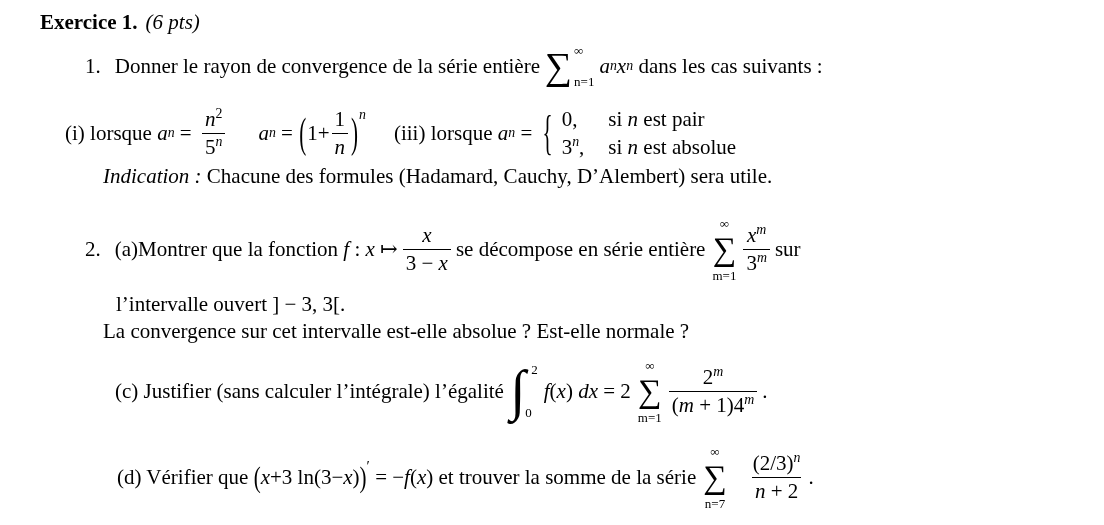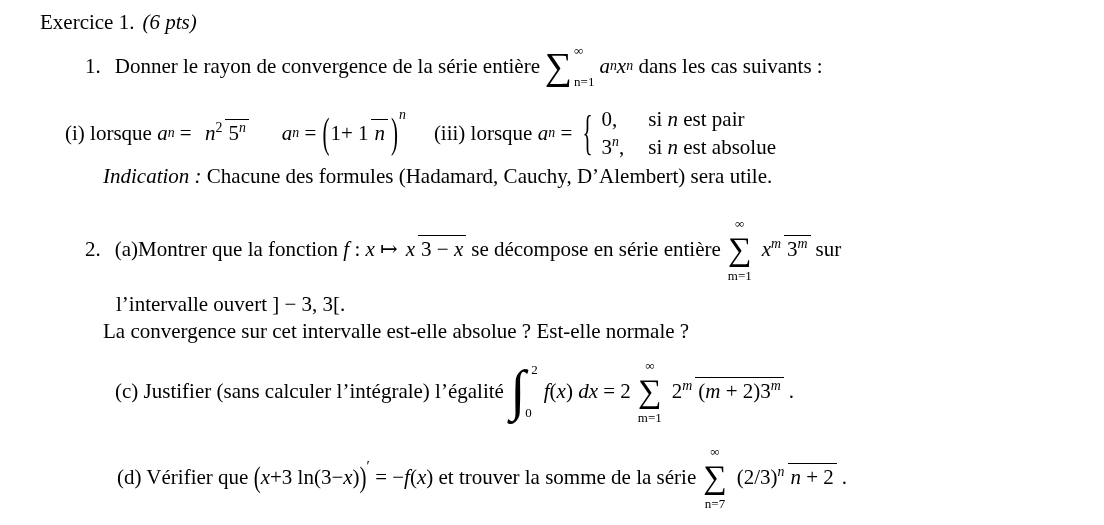--- a/index.html
+++ b/index.html
@@ -4,30 +4,30 @@
 <style>
   * { margin:0; padding:0; box-sizing:border-box; }
   html,body { width:1104px; height:525px; background:#ffffff; overflow:hidden; }
   body {
     font-family:"Liberation Serif","DejaVu Serif",serif;
     font-size:21px; color:#000;
     position:relative;
   }
   .abs { position:absolute; }
   .line { display:flex; align-items:center; white-space:pre; }
-  .b { font-weight:normal; }
+  .b { font-weight:bold; }
   .it { font-style:italic; }
   .mi { font-style:italic; }
   .rm { font-style:normal; }
   .marker { margin-right:14px; }
   sup { font-size:66%; vertical-align:super; line-height:0; font-style:italic; }
   sub { font-size:66%; vertical-align:sub; line-height:0; font-style:italic; }
   sup.rm, sub.rm { font-style:normal; }
 
-  .frac { display:inline-flex; flex-direction:row; align-items:center; text-align:center;
+  .frac { display:inline-flex; flex-direction:column; align-items:center; text-align:center;
           margin:0 5px; line-height:1.25; }
   .frac > span { padding:0 3px; }
   .frac .den { border-top:1px solid #000; }
 
   
   .isum { display:inline-flex; align-items:center; margin:0 5px; }
   .isum .sigma { font-size:38px; line-height:1; }
   .isum .scripts { display:inline-flex; flex-direction:column; justify-content:space-between;
                    font-size:13px; line-height:1; height:48px; padding:2px 0; margin-left:2px; }
 
@@ -161,36 +161,36 @@
   </span>
   <span class="mi">f</span><span>(</span><span class="mi">x</span><span>) </span><span class="mi">dx</span>
   <span> = 2</span>
   <span class="dsum">
     <span class="lim">∞</span>
     <span class="sigma">∑</span>
     <span class="lim">m=1</span>
   </span>
   <span class="frac" style="margin-left:0;">
     <span class="num"><span>2</span><sup>m</sup></span>
-    <span class="den"><span>(</span><span class="mi">m</span><span> + 2)3</span><sup>m</sup></span>
+    <span class="den"><span>(</span><span class="mi">m</span><span> + 1)4</span><sup>m</sup></span>
   </span>
   <span>.</span>
 </div>
 
 <div class="abs line" style="left:117px; top:434px; height:86px;">
   <span>(d) Vérifier que </span>
   <span class="midp">(</span>
   <span class="mi">x</span><span>+3 ln(3−</span><span class="mi">x</span><span>)</span>
   <span class="midp">)</span>
   <span class="prime-hi">′</span>
   <span> = −</span><span class="mi">f</span><span>(</span><span class="mi">x</span><span>)</span>
   <span> et trouver la somme de la série</span>
   <span class="dsum">
     <span class="lim">∞</span>
     <span class="sigma">∑</span>
     <span class="lim">n=7</span>
   </span>
-  <span class="frac" style="margin-left:0;">
+  <span class="frac" style="margin-left:16px;">
     <span class="num"><span>(2/3)</span><sup>n</sup></span>
     <span class="den"><span class="mi">n</span><span> + 2</span></span>
   </span>
   <span>.</span>
 </div>
 
 </body></html>

